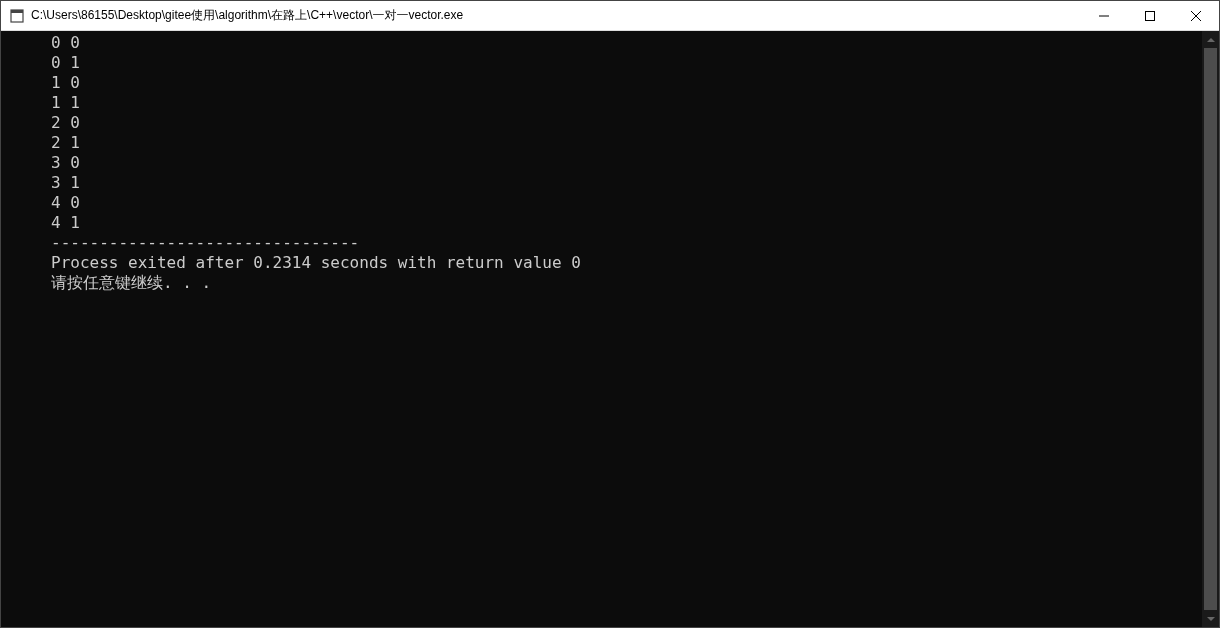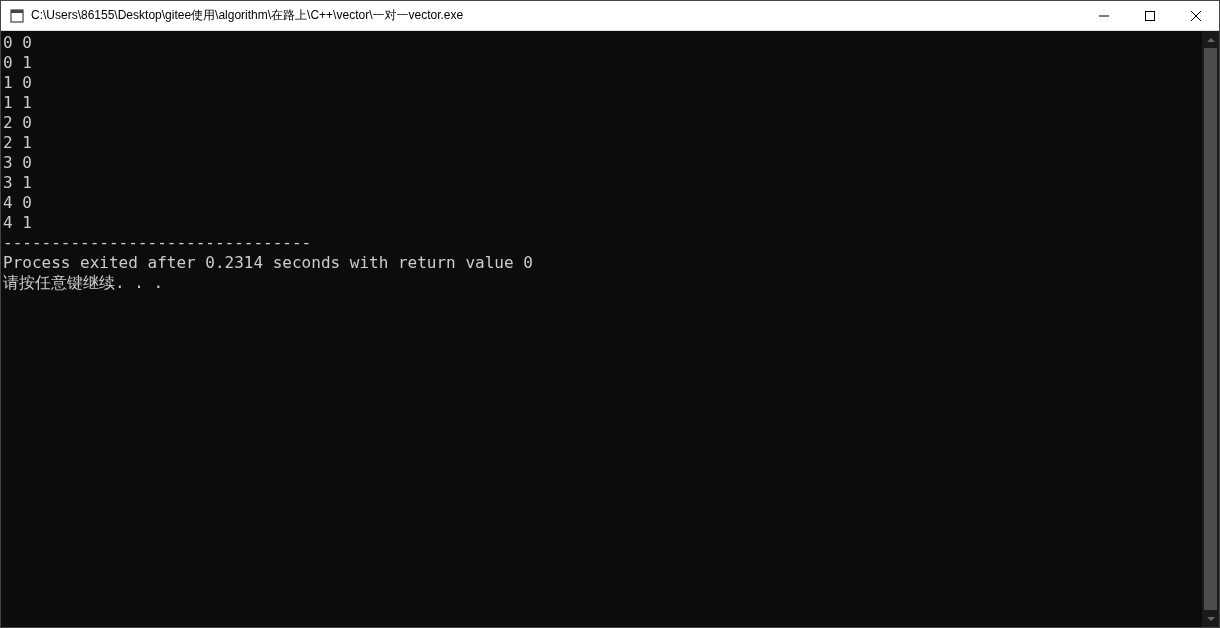--- a/index.html
+++ b/index.html
@@ -76,20 +76,21 @@
       padding: 2px 0 0 2px;
       color: #ccc;
       font-family: "NSimSun", "SimSun", "Consolas", monospace;
       font-size: 16px;
       line-height: 20px;
       white-space: pre;
       overflow: hidden;
     }
     .console-line {
       display: block;
+      margin-left: 48px;
     }
     .scrollbar {
       width: 17px;
       background: #1a1a1a;
       display: flex;
       flex-direction: column;
       align-items: center;
     }
     .scroll-arrow {
       width: 17px;

